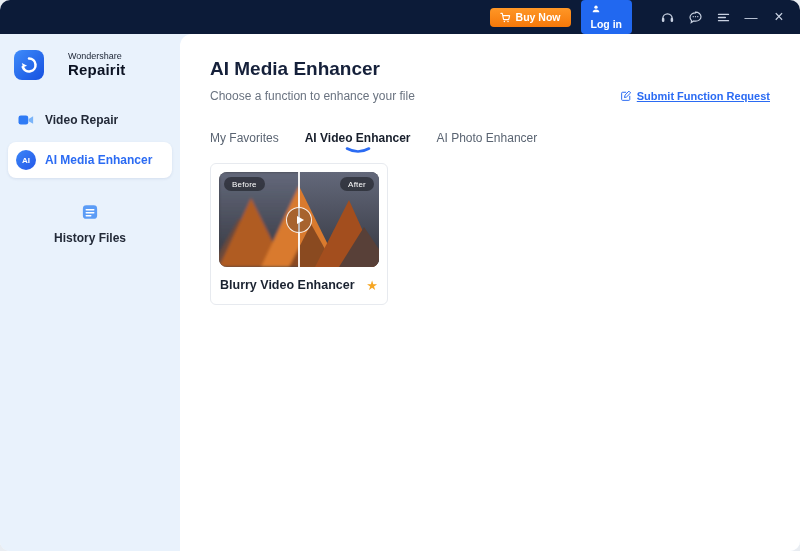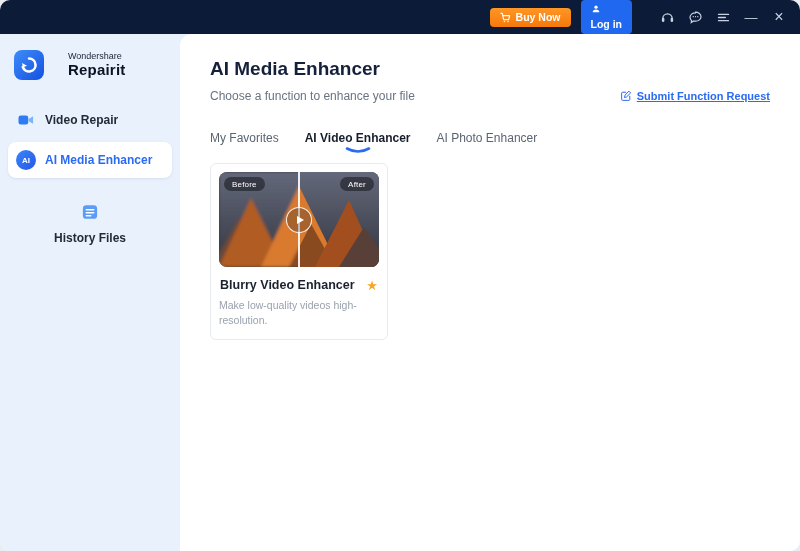--- a/index.html
+++ b/index.html
@@ -290,18 +290,17 @@
           </svg>
           <span class="divider"></span>
           <span class="badge before">Before</span>
           <span class="badge after">After</span>
           <span class="play"></span>
         </div>
         <div class="card-title-row">
           <span class="card-title">Blurry Video Enhancer</span>
           <span class="star">★</span>
         </div>
-        <div class="card-desc">Make low-quality videos high-resolution.</div>
       </div>
 
     </main>
   </div>
 </div>
 
 </body></html>

